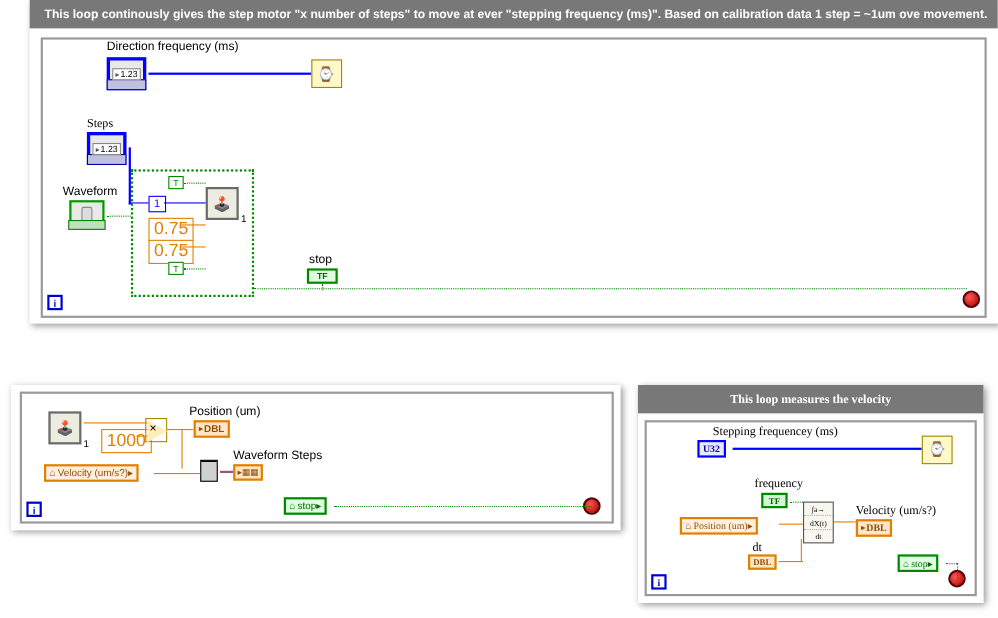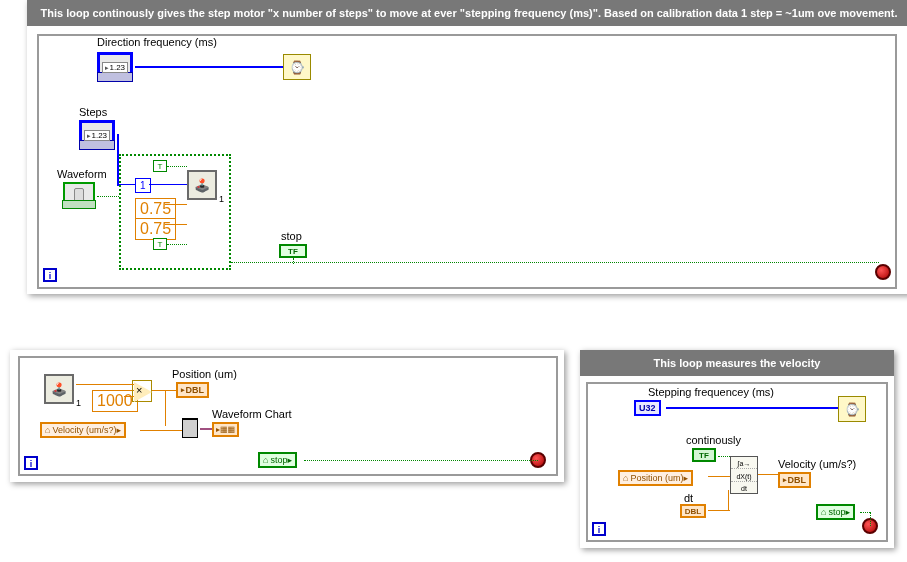--- a/index.html
+++ b/index.html
@@ -58,21 +58,21 @@
     <div class="i-term" style="left:16px; bottom:12px;">i</div>
     <div class="stop-btn" style="right:20px; bottom:14px;"></div>
 
     <div class="label" style="left:70px; top:10px;">Direction frequency (ms)</div>
     <div class="ctrl-num" style="left:70px; top:26px;">
       <span class="ctrl-num-inner">1.23</span>
     </div>
     <div class="wire-blue" style="left:108px; top:40px; width:148px; height:2px;"></div>
     <div class="wait-ms" style="left:256px; top:28px;">⌚</div>
 
-    <div class="label" style="left:52px; top:80px;">Steps</div>
+    <div class="label" style="left:52px; top:80px;font-family:Liberation Serif, serif;">Steps</div>
     <div class="ctrl-num" style="left:52px; top:94px;">
       <span class="ctrl-num-inner">1.23</span>
     </div>
 
     <div class="label" style="left:30px; top:142px;">Waveform</div>
     <div class="ctrl-bool" style="left:36px; top:156px;">
         <div class="bool-sw"></div>
       </div>
 
     <div class="seq-border" style="left:92px; top:128px; width:112px; height:116px;"></div>
@@ -125,42 +125,42 @@
         <span>DBL</span>
       </div>
 
     <div class="bundle" style="left:172px; top:68px;">
         <div></div>
       </div>
 
     <div class="local-var" style="left:30px; top:72px;"><span>Velocity (um/s?)</span>▸</div>
     <div class="wire-orange" style="left:130px; top:80px; width:42px; height:1px;"></div>
 
-    <div class="label" style="left:202px; top:58px;">Waveform Chart</div>
+    <div class="label" style="left:202px; top:58px;">Waveform Steps</div>
     <div class="ind-chart" style="left:202px; top:72px;">▸▦▦</div>
     <div style="position:absolute; left:190px; top:78px; width:12px; height:2px; background:#a05080;"></div>
 
     <div class="stop-local" style="left:248px; top:102px;"><span>stop</span>▸</div>
     <div class="wire-green" style="left:294px; top:110px; width:234px;"></div>
   </div>
 </div>
 
-<div class="panel" style="left:580px; top:350px; width:314px;">
+<div class="panel" style="left:580px; top:350px; width:314px;font-family:Liberation Serif, serif;">
   <div class="panel-header">This loop measures the velocity</div>
   <div class="panel-body" style="height:172px;">
     <div class="while-border" style="left:6px; top:6px; width:302px; height:160px;"></div>
     <div class="i-term" style="left:12px; bottom:12px;">i</div>
     <div class="stop-btn" style="right:16px; bottom:14px;"></div>
 
     <div class="label" style="left:68px; top:10px;">Stepping frequencey (ms)</div>
     <div class="u32-const" style="left:54px; top:24px;">U32</div>
     <div class="wire-blue" style="left:86px; top:31px; width:172px; height:2px;"></div>
     <div class="wait-ms" style="left:258px; top:20px;">⌚</div>
 
-    <div class="label" style="left:106px; top:58px;">continously</div>
+    <div class="label" style="left:106px; top:58px;">frequency</div>
     <div class="tf-term" style="left:112px; top:72px;">TF</div>
 
     <div class="local-var" style="left:38px; top:94px;"><span>Position (um)</span>▸</div>
 
     <div class="label" style="left:104px; top:116px;">dt</div>
     <div class="dbl-term" style="left:100px; top:128px;">DBL</div>
 
     <div class="dxdt" style="left:150px; top:80px;">
       <div class="row">∫a→</div>
       <div class="row">dX(t)</div>

